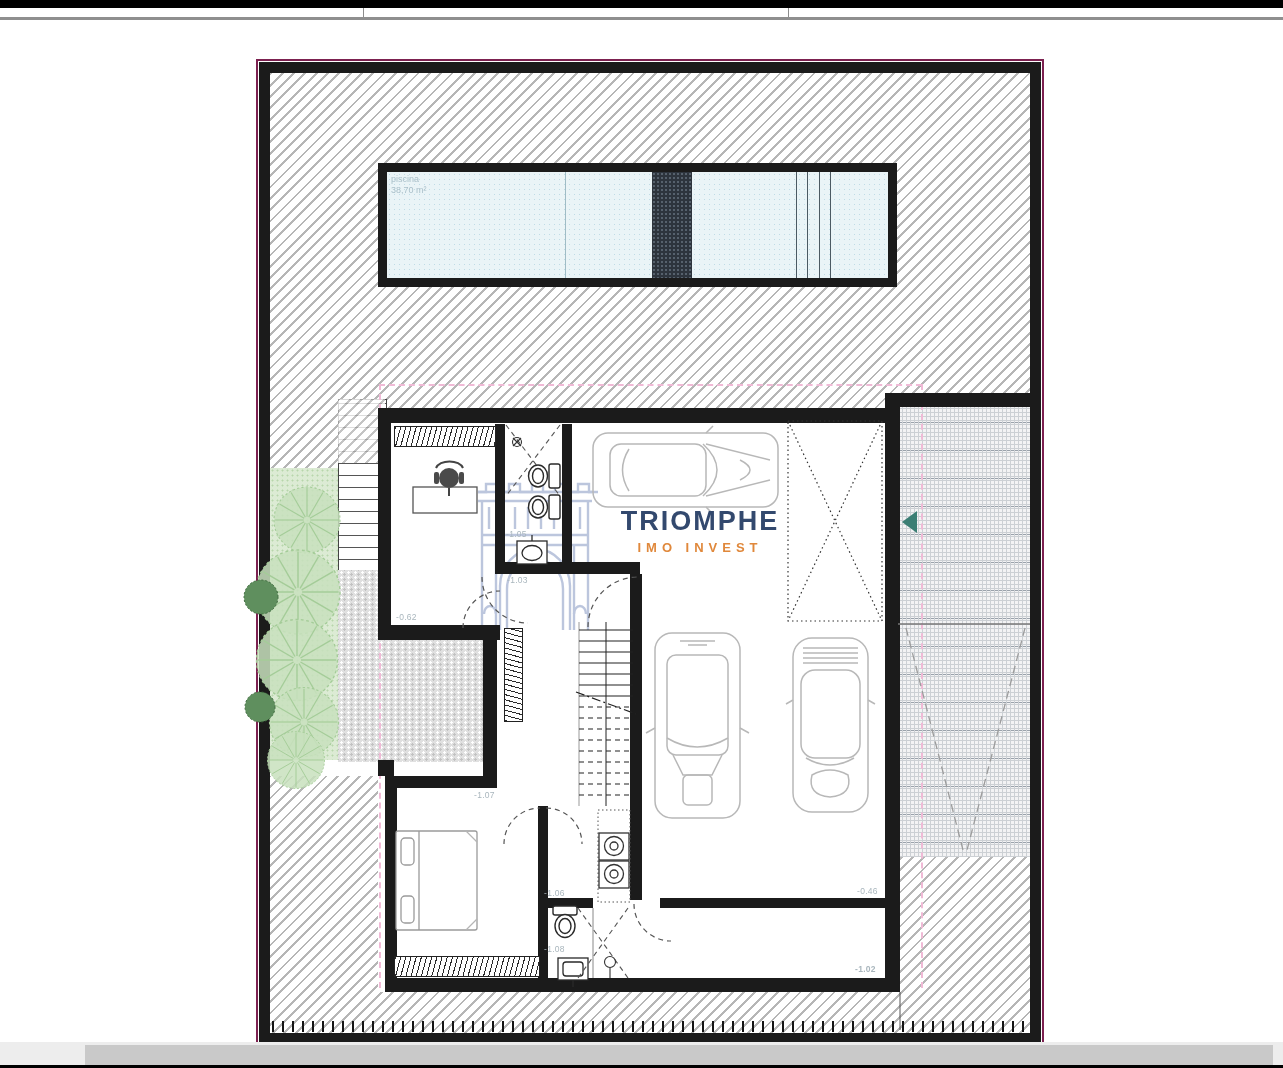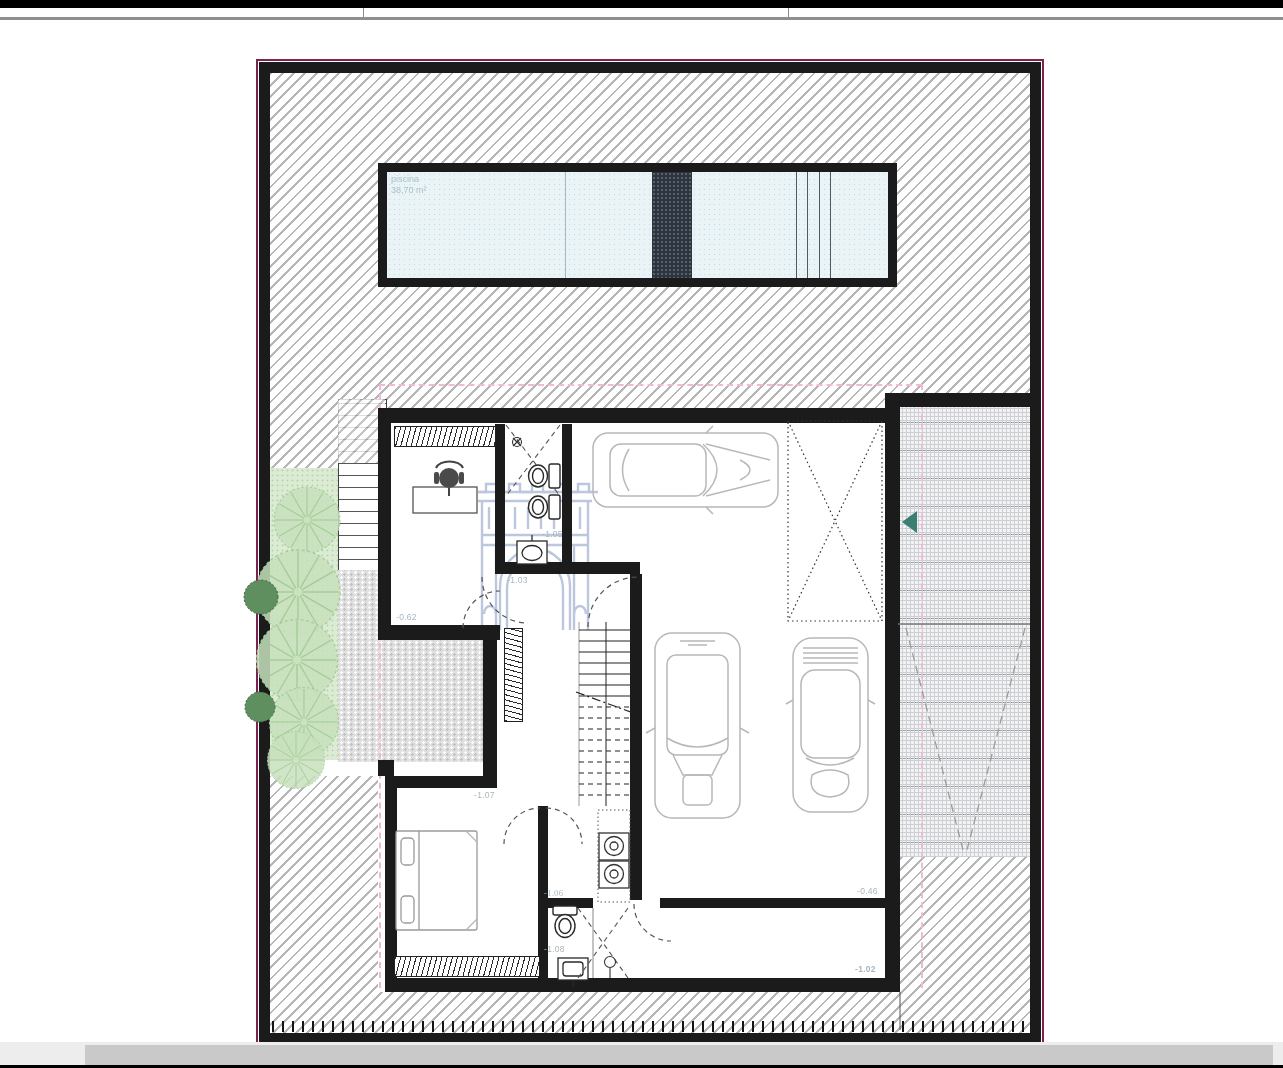--- a/index.html
+++ b/index.html
@@ -281,26 +281,30 @@
       <path d="M482,577 A46,46 0 0 0 528,623"></path>
       <path d="M588,627 A50,50 0 0 1 638,577"></path>
       <path d="M504,844 A36,36 0 0 1 540,808"></path>
       <path d="M546,808 A36,36 0 0 1 582,844"></path>
       <path d="M634,904 A37,37 0 0 0 671,941"></path>
     </g>
 
     <line x1="900" y1="992" x2="900" y2="1030" stroke="#555" stroke-width="1"></line>
   </svg>
 
-
-  <div class="abs lvl" style="left:542px;top:529px;">-1.05</div>
+  <div class="abs" style="left:565px;top:506px;width:270px;">
+    <div class="logo-title">TRIOMPHE</div>
+    <div class="logo-sub">IMO INVEST</div>
+  </div>
+
+  <div class="abs lvl" style="left:506px;top:529px;">-1.05</div>
   <div class="abs lvl" style="left:507px;top:575px;">-1.03</div>
   <div class="abs lvl" style="left:396px;top:612px;">-0.62</div>
   <div class="abs lvl" style="left:474px;top:790px;">-1.07</div>
-  <div class="abs lvl" style="left:544px;top:888px;font-family:Liberation Serif, serif;">-1.06</div>
+  <div class="abs lvl" style="left:544px;top:888px;">-1.06</div>
   <div class="abs lvl" style="left:544px;top:944px;">-1.08</div>
   <div class="abs lvl" style="left:857px;top:886px;">-0.46</div>
   <div class="abs lvl" style="left:855px;top:964px;font-weight:bold;">-1.02</div>
 
   <div class="abs" style="left:0;top:1042px;width:1283px;height:26px;background:#ededed;"></div>
   <div class="abs" style="left:85px;top:1045px;width:1188px;height:21px;background:#c9c9c9;"></div>
   <div class="abs" style="left:0;top:1065px;width:1283px;height:3px;background:#000;"></div>
 
 </div>
 

